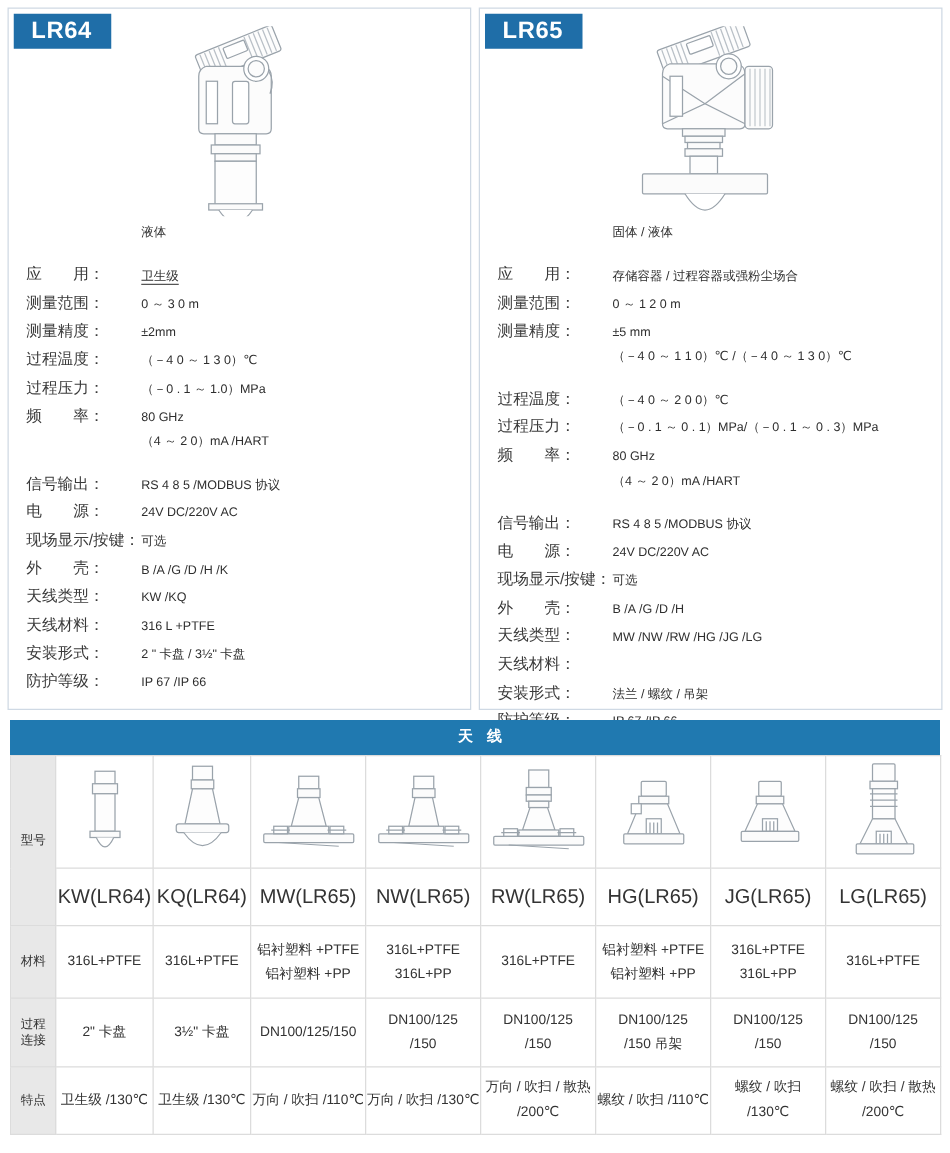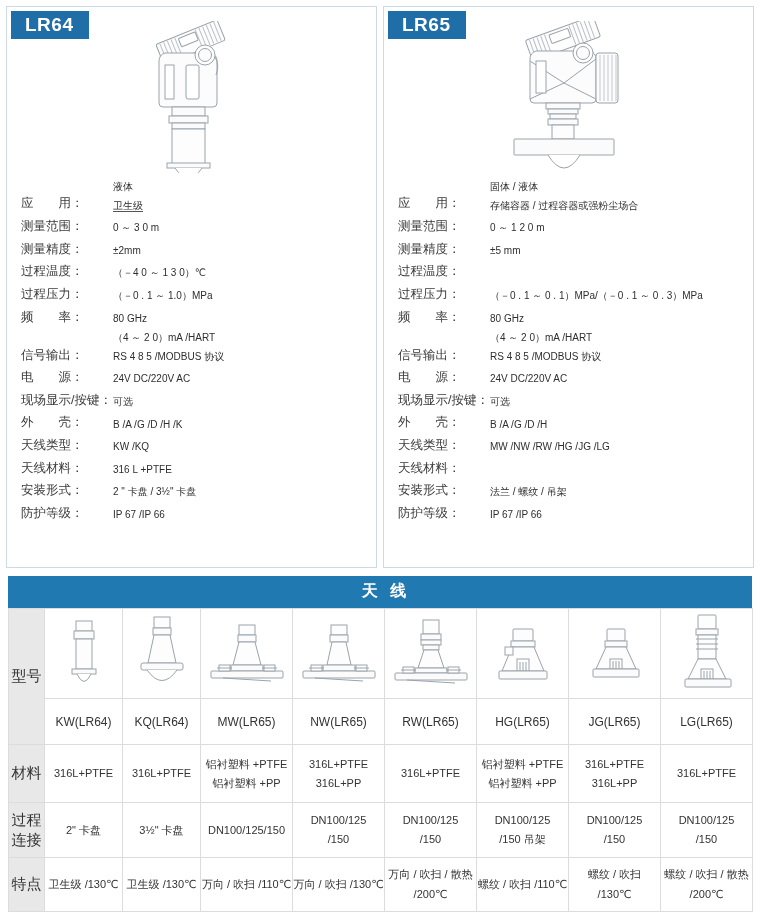--- a/index.html
+++ b/index.html
@@ -33,41 +33,41 @@
   .product-art svg { display: block; }
 
   .specs { padding: 6px 0 0 14px; }
   .spec-row { display: flex; align-items: flex-end; margin-bottom: 7px; line-height: 1.25; }
   .spec-label {
     width: 92px; flex: 0 0 92px;
     font-size: 12.5px; color: #3a3a3a;
     white-space: nowrap;
   }
   .spec-value { font-size: 10px; color: #2e2e2e; }
-  .spec-value .sub { display: block; margin-top: 6px; }
+  .spec-value .sub { display: block; margin-top: 22px; }
   .u { border-bottom: 1px solid #555; }
 
   
   .table-wrap { position: absolute; left: 8px; top: 576px; width: 744px; }
   .tbl-title {
     background: #2079b0; color: #fff;
-    text-align: center; font-size: 16px; font-weight: bold;
+    text-align: center; font-size: 12px; font-weight: bold;
     letter-spacing: 4px;
     padding: 5px 0 6px 12px;
   }
   table.antenna { border-collapse: collapse; width: 744px; table-layout: fixed; }
   table.antenna td { border: 1px solid #dcdcdc; vertical-align: middle; text-align: center; }
   td.rowhead {
     width: 36px; background: #e8e8e8; color: #333;
-    font-size: 15px; line-height: 1.35; font-weight: normal;
+    font-size: 10px; line-height: 1.35; font-weight: normal;
     padding: 2px 1px;
   }
   td.art-cell { height: 90px; padding: 2px; background: #fff; }
   td.art-cell svg { display: block; margin: 0 auto; }
-  td.model-cell { height: 46px; font-size: 12px; color: #333; }
+  td.model-cell { height: 46px; font-size: 16px; color: #333; }
   td.mat-cell { height: 58px; font-size: 11px; color: #333; line-height: 1.7; }
   td.conn-cell { height: 55px; font-size: 11px; color: #333; line-height: 1.7; }
   td.feat-cell { height: 54px; font-size: 11px; color: #333; line-height: 1.8; }
   .cellline { display: block; }
 </style>
 </head>
 <body>
 
 <div class="page">
 
@@ -231,20 +231,21 @@
           <div class="spec-row">
             <div class="spec-label">测量范围：</div>
             <div class="spec-value"><span>0 ～ 1 2 0 m</span></div>
           </div>
           <div class="spec-row">
             <div class="spec-label">测量精度：</div>
             <div class="spec-value"><span>±5 mm</span></div>
           </div>
           <div class="spec-row">
             <div class="spec-label">过程温度：</div>
+            <div class="spec-value"><span>（－4 0 ～ 1 1 0）℃ /（－4 0 ～ 1 3 0）℃</span><span class="sub">（－4 0 ～ 2 0 0）℃</span></div>
           </div>
           <div class="spec-row">
             <div class="spec-label">过程压力：</div>
             <div class="spec-value"><span>（－0 . 1 ～ 0 . 1）MPa/（－0 . 1 ～ 0 . 3）MPa</span></div>
           </div>
           <div class="spec-row">
             <div class="spec-label">频　　率：</div>
             <div class="spec-value"><span>80 GHz</span></div>
           </div>
           <div class="spec-row">

